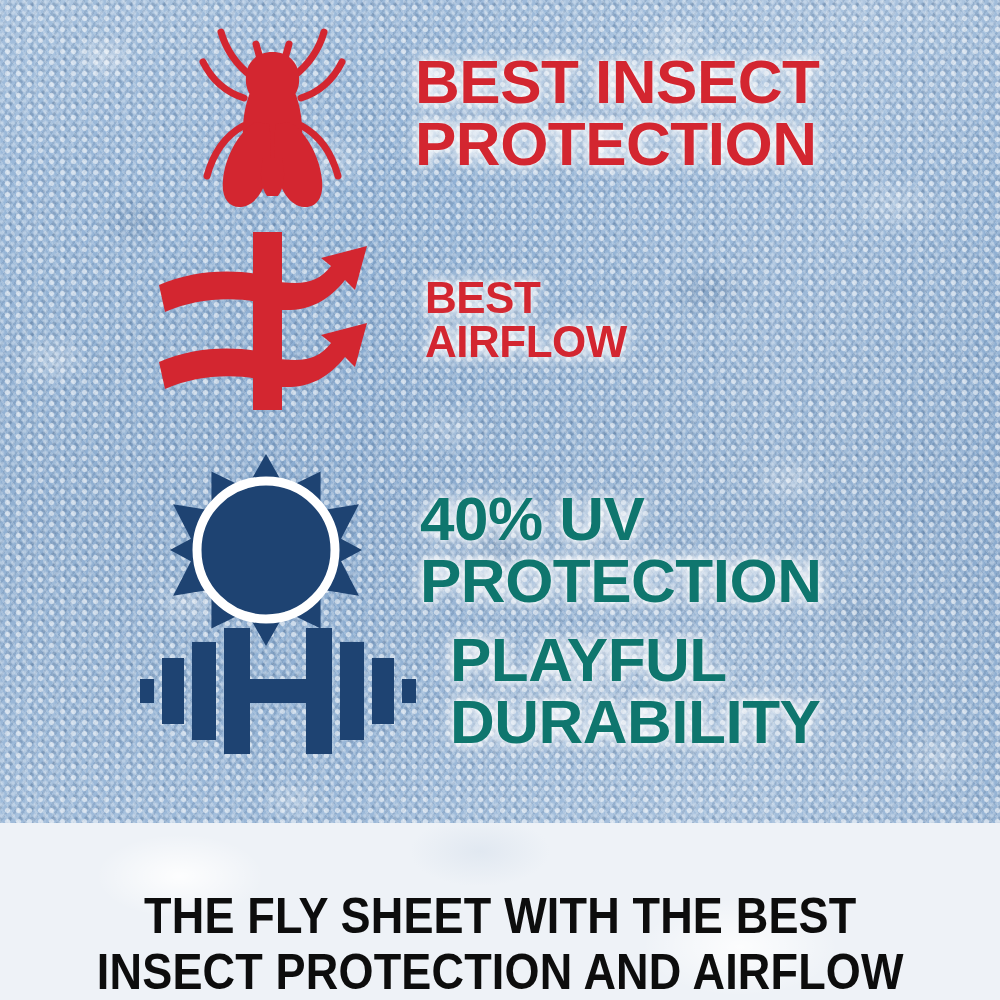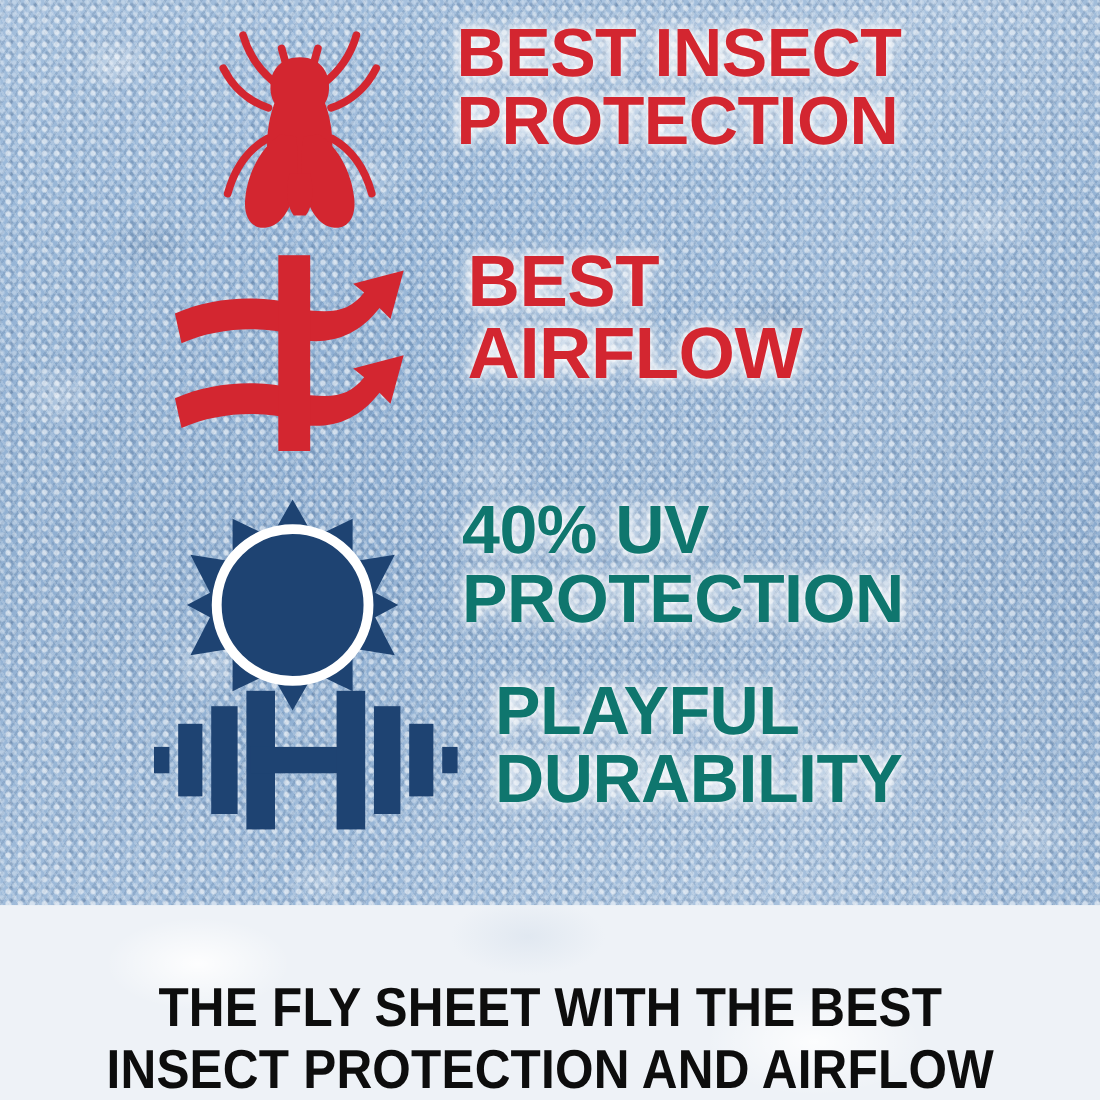--- a/index.html
+++ b/index.html
@@ -69,20 +69,21 @@
   .bg-shade {
     background-image:
       linear-gradient(180deg, rgba(255,255,255,0.12) 0%, rgba(255,255,255,0) 24%, rgba(30,62,102,0.05) 62%, rgba(255,255,255,0.10) 100%),
       linear-gradient(100deg, rgba(255,255,255,0.10) 0%, rgba(255,255,255,0) 38%, rgba(255,255,255,0.14) 74%, rgba(30,62,102,0.04) 100%);
   }
 
   
   .row {
     position: absolute;
     display: flex;
+    align-items: center;
   }
   .icon-cell {
     position: relative;
     flex: 0 0 auto;
     display: flex;
     align-items: center;
     justify-content: center;
   }
   .text-cell {
     flex: 0 0 auto;
@@ -217,21 +218,21 @@
                    L212 101
                    L200 145
                    L190 135
                    C168 163 142 169 112 163 Z"></path>
 
           <rect x="98" y="10" width="29" height="178"></rect>
         </g>
       </svg>
     </div>
     <div class="text-cell" style="margin-left:55px;">
-      <p class="headline red" style="font-size:66px;">BEST
+      <p class="headline red" style="font-size:44px;">BEST
 AIRFLOW</p>
     </div>
   </div>
 
   <div class="row" style="left:168px; top:452px; width:830px; height:196px;">
     <div class="icon-cell" style="width:196px; height:196px;">
       <svg width="196" height="196" viewBox="0 0 196 196" aria-hidden="true">
 
         <polygon fill="#1E4372" points="
           98,2 117.6,36.4 152.6,19.6 152.5,58.5 190.9,52.3 173.1,86.8

